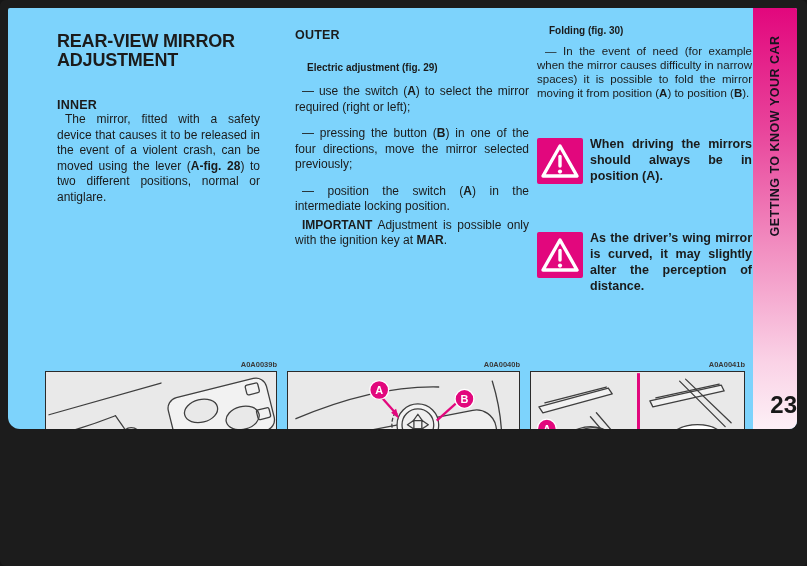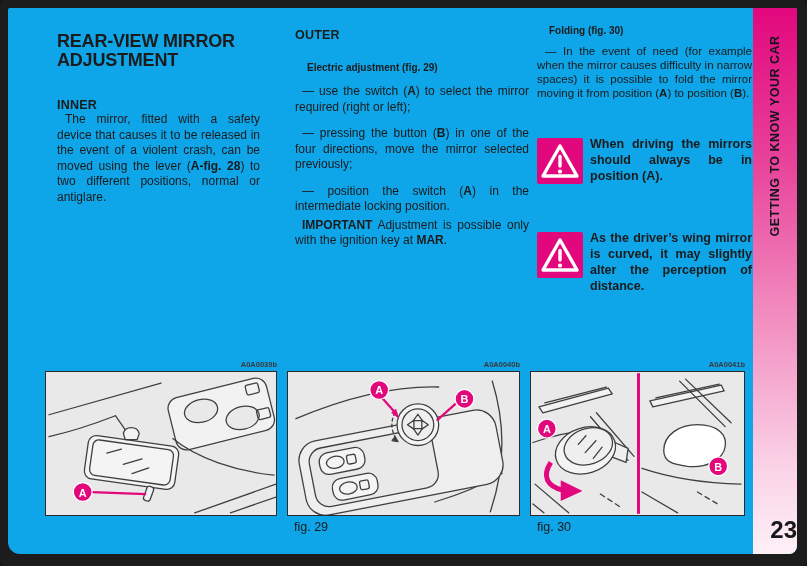--- a/index.html
+++ b/index.html
@@ -1,18 +1,18 @@
 <!DOCTYPE html>
 <html><head>
 <meta charset="utf-8">
 <style>
   html,body{margin:0;padding:0;width:807px;height:566px;overflow:hidden;
     font-family:"Liberation Sans","DejaVu Sans",sans-serif;background:#161616;}
   .frame{position:absolute;inset:0;background:#1c1c1c;border-radius:6px;}
-  .page{position:absolute;left:8px;top:8px;width:789px;height:546px;background:#0ea5e9;
+  .page{position:absolute;left:8px;top:8px;width:789px;height:421px;background:#7dd3fc;
     border-radius:2px 2px 8px 12px;overflow:hidden;color:#1b1b1b;}
 
   
   .col{position:absolute;}
   .col-left{left:49px;top:24px;width:203px;}
   .col-mid{left:287px;top:20px;width:234px;}
   .col-right{left:529px;top:17px;width:215px;}
 
   .page-title{font-size:18px;font-weight:900;line-height:19px;letter-spacing:-0.2px;}
   .sec-head{font-size:12.5px;font-weight:900;letter-spacing:0.2px;}

